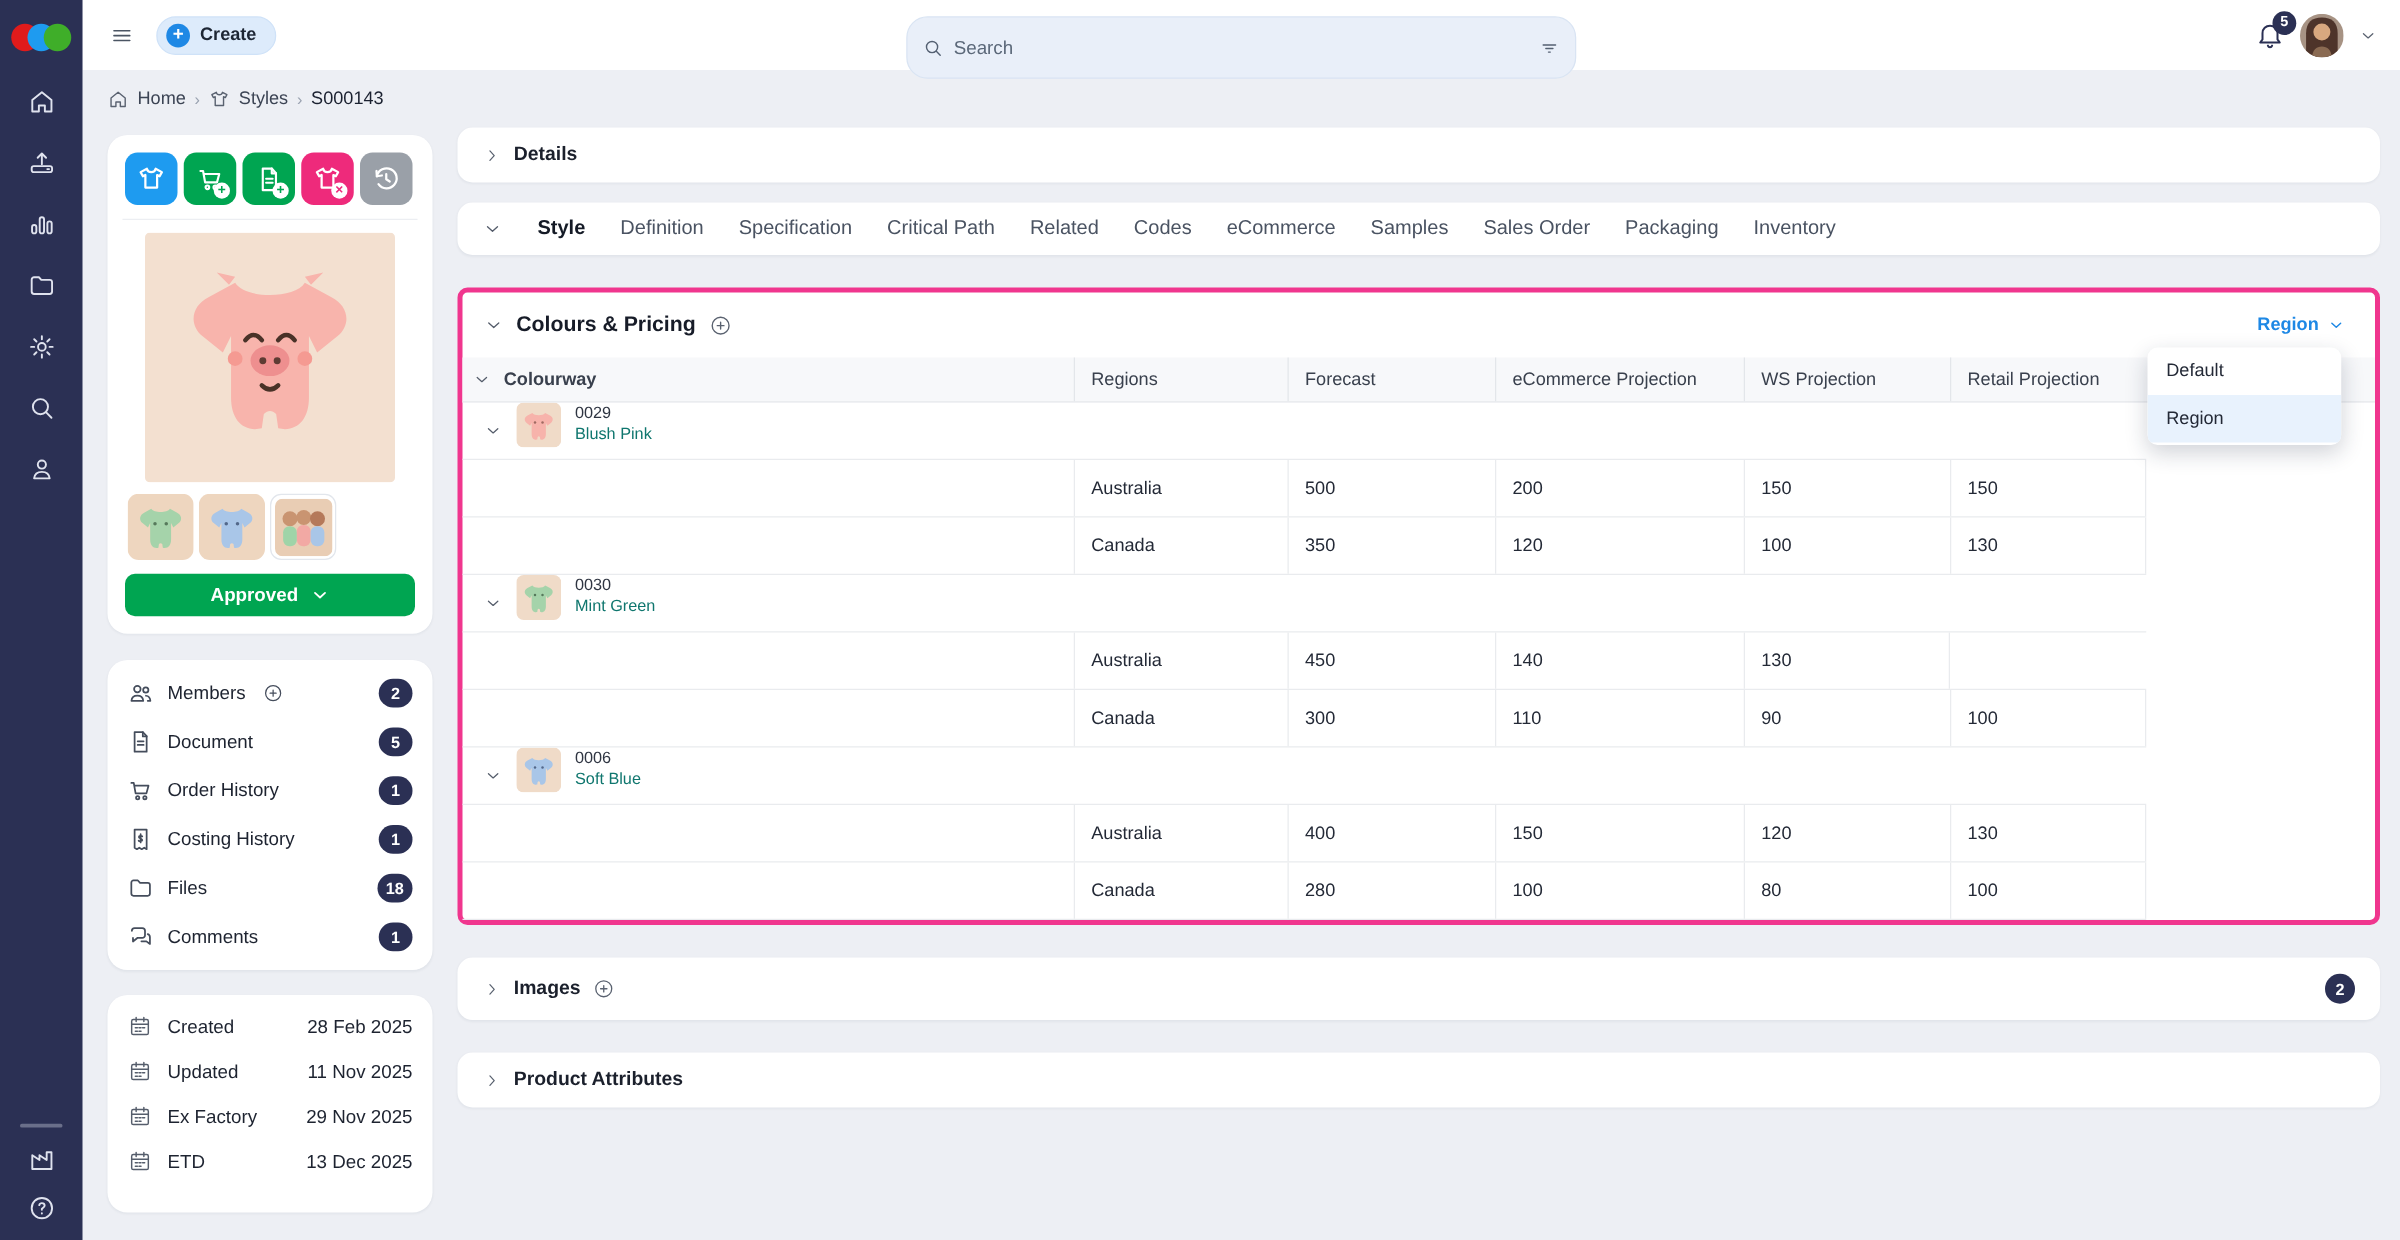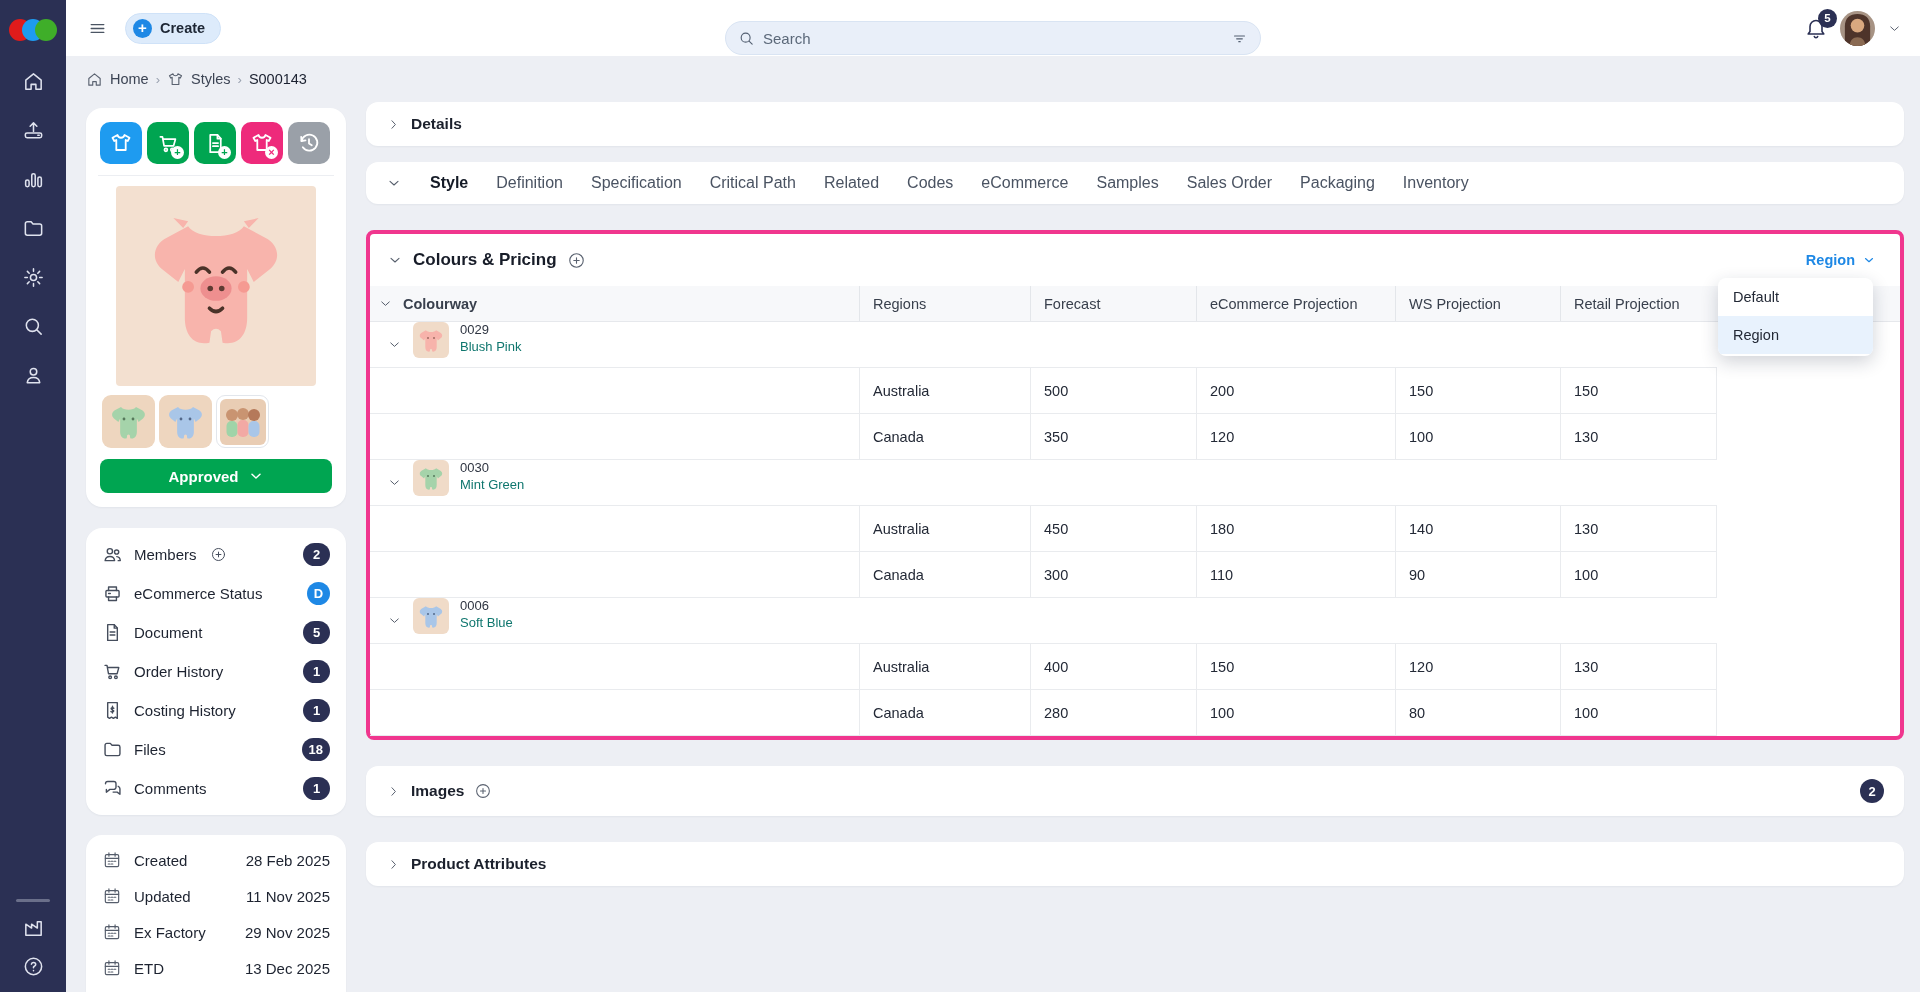--- a/index.html
+++ b/index.html
@@ -18,21 +18,21 @@
   .side-icons { margin-top: 26px; display: flex; flex-direction: column; gap: 25px; align-items: center; }
   .side-btn { color: #dfe2ee; width: 34px; height: 24px; display: flex; align-items: center; justify-content: center; }
   .side-bottom { margin-top: auto; margin-bottom: 14px; display: flex; flex-direction: column; align-items: center; gap: 14px; }
   .side-divider { width: 34px; height: 3px; border-radius: 2px; background: #6a6f8a; }
 
   
   .topbar { position: absolute; left: 66px; top: 0; right: 0; height: 56px; background: #fff; display: flex; align-items: center; padding: 0 18px 0 22px; z-index: 20; }
   .hamburger { color: #4b5563; margin-right: 18px; }
   .create-pill { display: flex; align-items: center; gap: 8px; background: #ddebfb; border: 1px solid #cfe2f8; border-radius: 18px; height: 31px; padding: 0 15px 0 7px; font-size: 14.5px; font-weight: 600; color: #1d2634; }
   .plus-badge { width: 19px; height: 19px; border-radius: 50%; background: #1e88e5; color: #fff; font-size: 15px; line-height: 18px; text-align: center; font-weight: 700; }
-  .search-pill { position: absolute; left: 50%; transform: translateX(-50%); width: 536px; height: 34px; background: #e9eff9; border: 1px solid #d9e4f3; border-radius: 17px; display: flex; align-items: center; padding: 0 12px; gap: 8px; color: #546072; margin-top: 20px; }
+  .search-pill { position: absolute; left: 50%; transform: translateX(-50%); width: 536px; height: 50px; background: #e9eff9; border: 1px solid #d9e4f3; border-radius: 17px; display: flex; align-items: center; padding: 0 12px; gap: 8px; color: #546072; margin-top: 20px; }
   .search-pill input { flex: 1; border: none; background: transparent; outline: none; font-size: 15px; color: #2a3342; font-family: inherit; }
   .search-pill input::placeholder { color: #5b6879; opacity: 1; }
   .top-right { margin-left: auto; display: flex; align-items: center; gap: 12px; }
   .bell-wrap { position: relative; color: #2b3054; }
   .bell-badge { position: absolute; top: -7px; right: -9px; min-width: 19px; height: 19px; border-radius: 10px; background: #2b3054; color: #fff; font-size: 11.5px; font-weight: 700; line-height: 19px; text-align: center; padding: 0 4px; }
   .avatar { width: 35px; height: 35px; border-radius: 50%; overflow: hidden; display: block; }
 
   
   .content { position: absolute; left: 66px; top: 56px; right: 0; bottom: 0; padding: 0 16px 0 20px; }
   .breadcrumb { height: 46px; display: flex; align-items: center; gap: 7px; font-size: 14.5px; color: #3c4454; }
@@ -429,29 +429,20 @@
           <span class="cnt-add">
               <svg class="ic" width="17" height="17" style="stroke-width:1.4">
                 <use href="#i-plus-c"></use>
               </svg>
             </span>
           <span class="badge">2</span>
         </div>
         <div class="cnt-row">
           <span class="ic-wrap">
               <svg class="ic" width="21" height="21">
-                <use href="#i-printer"></use>
-              </svg>
-            </span>
-          <span class="cnt-label">eCommerce Status</span>
-          <span class="badge blue">D</span>
-        </div>
-        <div class="cnt-row">
-          <span class="ic-wrap">
-              <svg class="ic" width="21" height="21">
                 <use href="#i-doc"></use>
               </svg>
             </span>
           <span class="cnt-label">Document</span>
           <span class="badge">5</span>
         </div>
         <div class="cnt-row">
           <span class="ic-wrap">
               <svg class="ic" width="21" height="21">
                 <use href="#i-cart"></use>
@@ -670,21 +661,20 @@
                 </svg></span>
             <span>
               <div class="g-code">0030</div>
               <div class="g-name">Mint Green</div>
             </span>
           </div>
           <div class="d-row">
             <div class="td"></div>
             <div class="td">Australia</div>
             <div class="td">450</div>
-            <div class="td">180</div>
             <div class="td">140</div>
             <div class="td">130</div>
           </div>
           <div class="d-row">
             <div class="td"></div>
             <div class="td">Canada</div>
             <div class="td">300</div>
             <div class="td">110</div>
             <div class="td">90</div>
             <div class="td">100</div>

